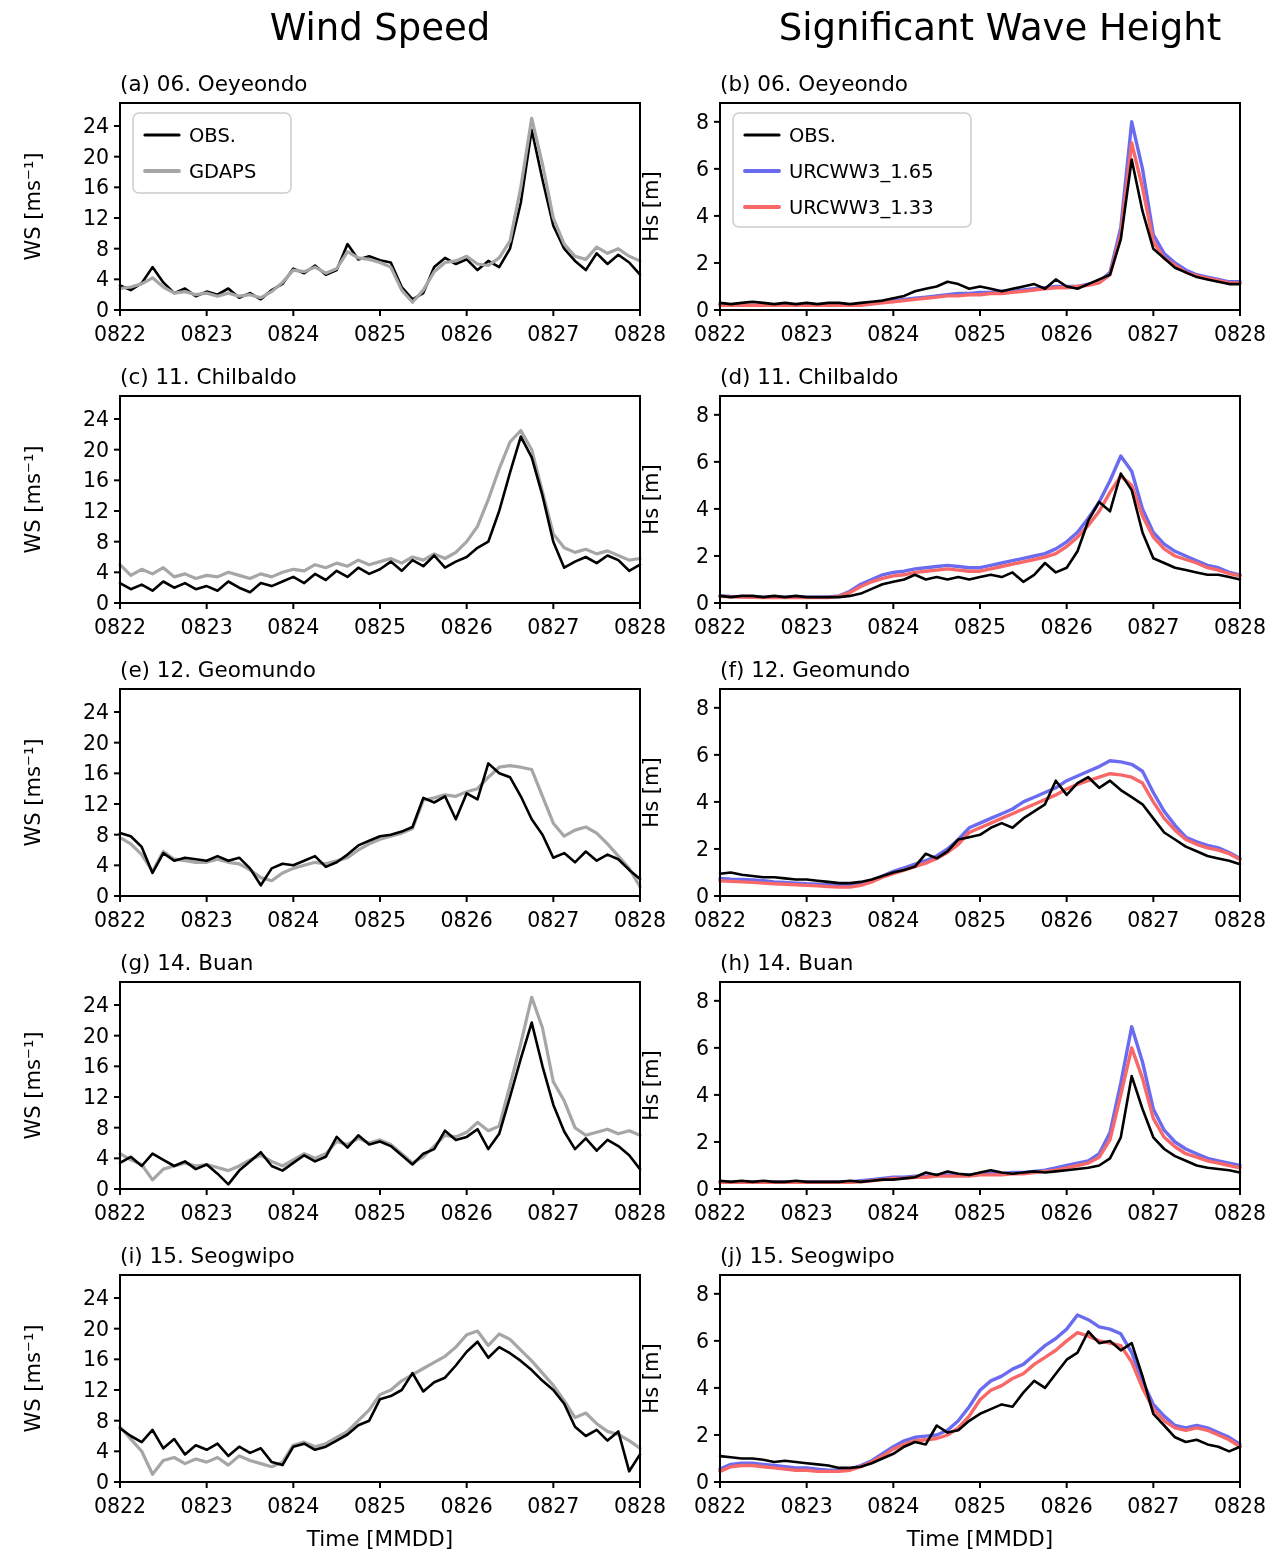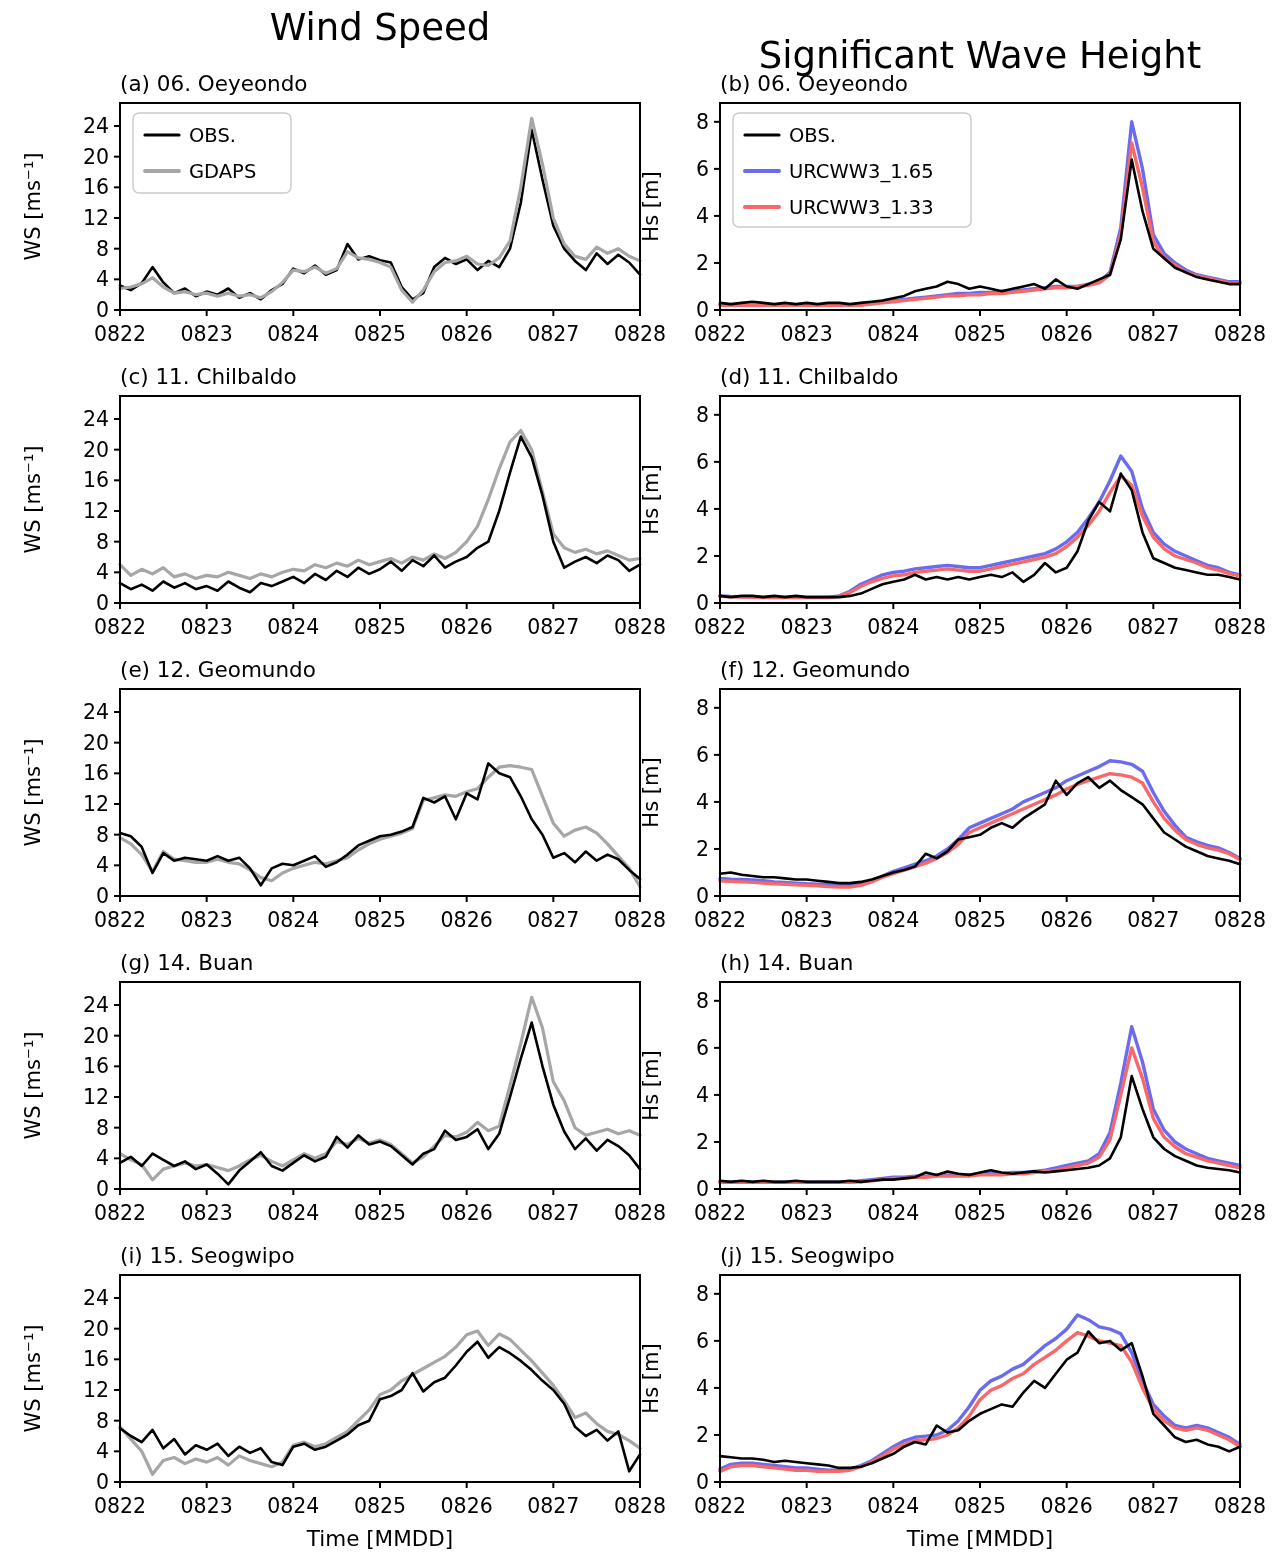--- a/index.html
+++ b/index.html
@@ -7,21 +7,21 @@
           font-family:"DejaVu Sans","Liberation Sans",sans-serif;}
   .col-title{position:absolute;top:6px;width:520px;text-align:center;font-size:37px;color:#000;}
   #figure-svg{position:absolute;left:0;top:0;}
   text{font-family:"DejaVu Sans","Liberation Sans",sans-serif;fill:#000;}
 </style>
 </head>
 <body>
 
 <div class="figure">
   <div class="col-title" style="left:120px;">Wind Speed</div>
-  <div class="col-title" style="left:720px;margin-top:28px;">Significant Wave Height</div>
+  <div class="col-title" style="left:740px;">Significant Wave Height</div>
   <svg id="figure-svg" width="1288" height="1558">
       <g>
         <text x="120" y="91" font-size="21.5px">(a) 06. Oeyeondo</text>
         <line x1="114" y1="310" x2="120" y2="310" stroke="#000" stroke-width="2"></line>
         <text x="109" y="310" font-size="20.5px" text-anchor="end" dy="0.34em">0</text>
         <line x1="114" y1="279.33333333333337" x2="120" y2="279.33333333333337" stroke="#000" stroke-width="2"></line>
         <text x="109" y="279.33333333333337" font-size="20.5px" text-anchor="end" dy="0.34em">4</text>
         <line x1="114" y1="248.66666666666666" x2="120" y2="248.66666666666666" stroke="#000" stroke-width="2"></line>
         <text x="109" y="248.66666666666666" font-size="20.5px" text-anchor="end" dy="0.34em">8</text>
         <line x1="114" y1="218" x2="120" y2="218" stroke="#000" stroke-width="2"></line>

